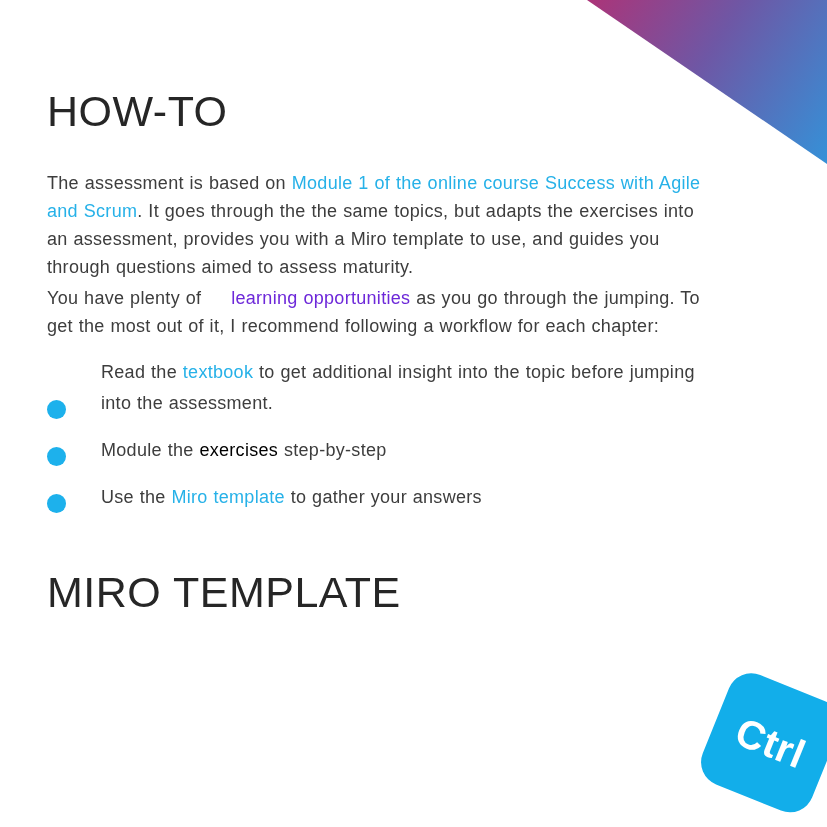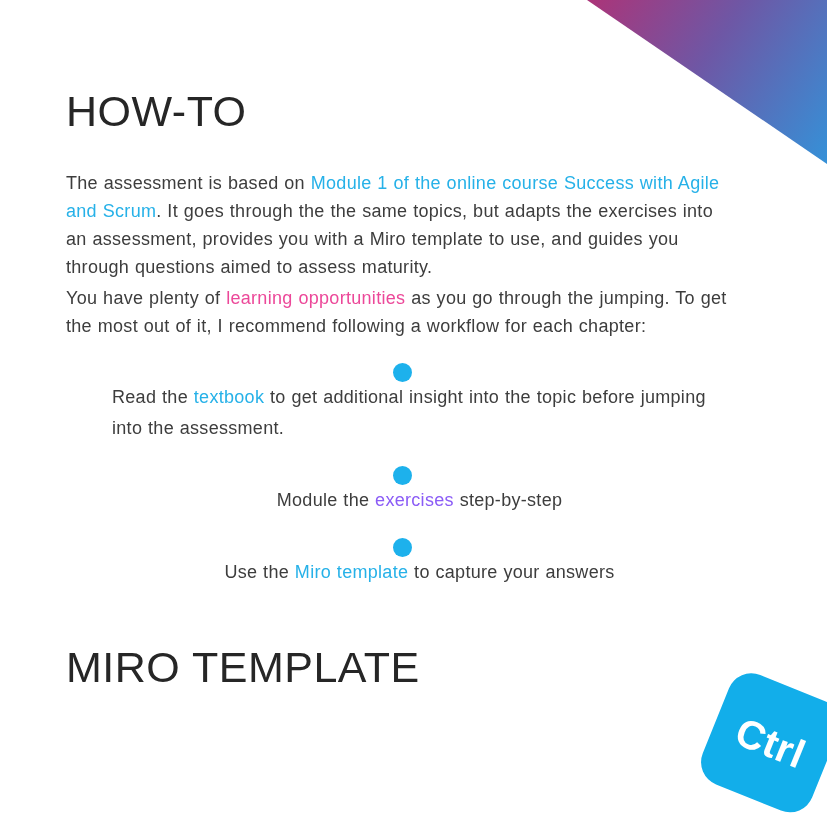--- a/index.html
+++ b/index.html
@@ -16,21 +16,21 @@
   .corner-triangle {
     position: absolute;
     top: 0; right: 0;
     width: 240px; height: 164px;
     clip-path: polygon(0 0, 100% 0, 100% 100%);
     background: linear-gradient(124deg, #AC3478 0%, #6E57A5 45%, #3591d8 100%);
   }
 
   .content {
     position: absolute;
-    left: 66px; top: 0;
+    left: 47px; top: 0;
     width: 672px;
   }
 
   h1.section-heading {
     font-size: 43px;
     font-weight: 400;
     line-height: 1.0;
     letter-spacing: 0.5px;
     color: #262626;
   }
@@ -49,23 +49,22 @@
 
   .link { color: #26b1e8; cursor: pointer; }
   .underline { text-decoration: underline; text-underline-offset: 3px; }
 
   ul.workflow-list {
     list-style: none;
     margin-top: 17px;
   }
   ul.workflow-list li {
     display: flex;
-    align-items: center;
+    align-items: flex-end;
     margin-bottom: 16px;
-    flex-direction: column;
   }
   .bullet {
     flex: 0 0 auto;
     width: 19px; height: 19px;
     border-radius: 50%;
     background: #1db1ec;
     margin-top: 6px;
   }
   .li-text {
     font-size: 18px;
@@ -100,34 +99,34 @@
 <body style="background: rgb(255, 255, 255);">
 
 <div class="corner-triangle" style="background: linear-gradient(124deg, rgb(172, 52, 120) 0%, rgb(110, 87, 165) 45%, rgb(53, 145, 216) 100%);"></div>
 
 <div class="content">
 
   <h1 class="section-heading" id="howto-heading" style="color: rgb(38, 38, 38);">HOW-TO</h1>
 
   <p class="body-paragraph" id="paragraph-1"><span>The assessment is based on </span><span class="link" style="color: rgb(38, 177, 232);">Module 1 of the online course Success with Agile and Scrum</span><span>. It goes through the the same topics, but adapts the exercises into an assessment, provides you with a Miro template to use, and guides you through questions aimed to assess maturity.</span></p>
 
-  <p class="body-paragraph" id="paragraph-2"><span>You have plenty of </span><span class="link" style="color: #ec4899;">learning opportunities</span><span> as you go through the jumping. To get the most out of it, I recommend following a workflow for each chapter:</span></p>
+  <p class="body-paragraph" id="paragraph-2"><span>You have plenty of </span><span class="link" style="color: #6d28d9; margin-left: 24px;">learning opportunities</span><span> as you go through the jumping. To get the most out of it, I recommend following a workflow for each chapter:</span></p>
 
   <ul class="workflow-list">
     <li>
       <span class="bullet" style="background: rgb(29, 177, 236);"></span>
       <span class="li-text"><span>Read the </span><span class="link" style="color: rgb(38, 177, 232);">textbook</span><span> to get additional insight into the topic before jumping into the assessment.</span></span>
     </li>
     <li>
       <span class="bullet" style="background: rgb(29, 177, 236);"></span>
-      <span class="li-text"><span>Module the </span><span class="link" style="color: #8b5cf6;">exercises</span><span> step-by-step</span></span>
+      <span class="li-text"><span>Module the </span><span class="link" style="color: #000000;">exercises</span><span> step-by-step</span></span>
     </li>
     <li>
       <span class="bullet" style="background: rgb(29, 177, 236);"></span>
-      <span class="li-text"><span>Use the </span><span class="link" style="color: rgb(38, 177, 232);">Miro template</span><span> to capture your answers</span></span>
+      <span class="li-text"><span>Use the </span><span class="link" style="color: rgb(38, 177, 232);">Miro template</span><span> to gather your answers</span></span>
     </li>
   </ul>
 
   <h1 class="section-heading" id="miro-heading" style="color: rgb(38, 38, 38);">MIRO TEMPLATE</h1>
 
 
 </div>
 
 <div class="ctrl-key" style="background: rgb(18, 174, 234);">
   <span class="ctrl-key-label" style="color: rgb(255, 255, 255);">Ctrl</span>

